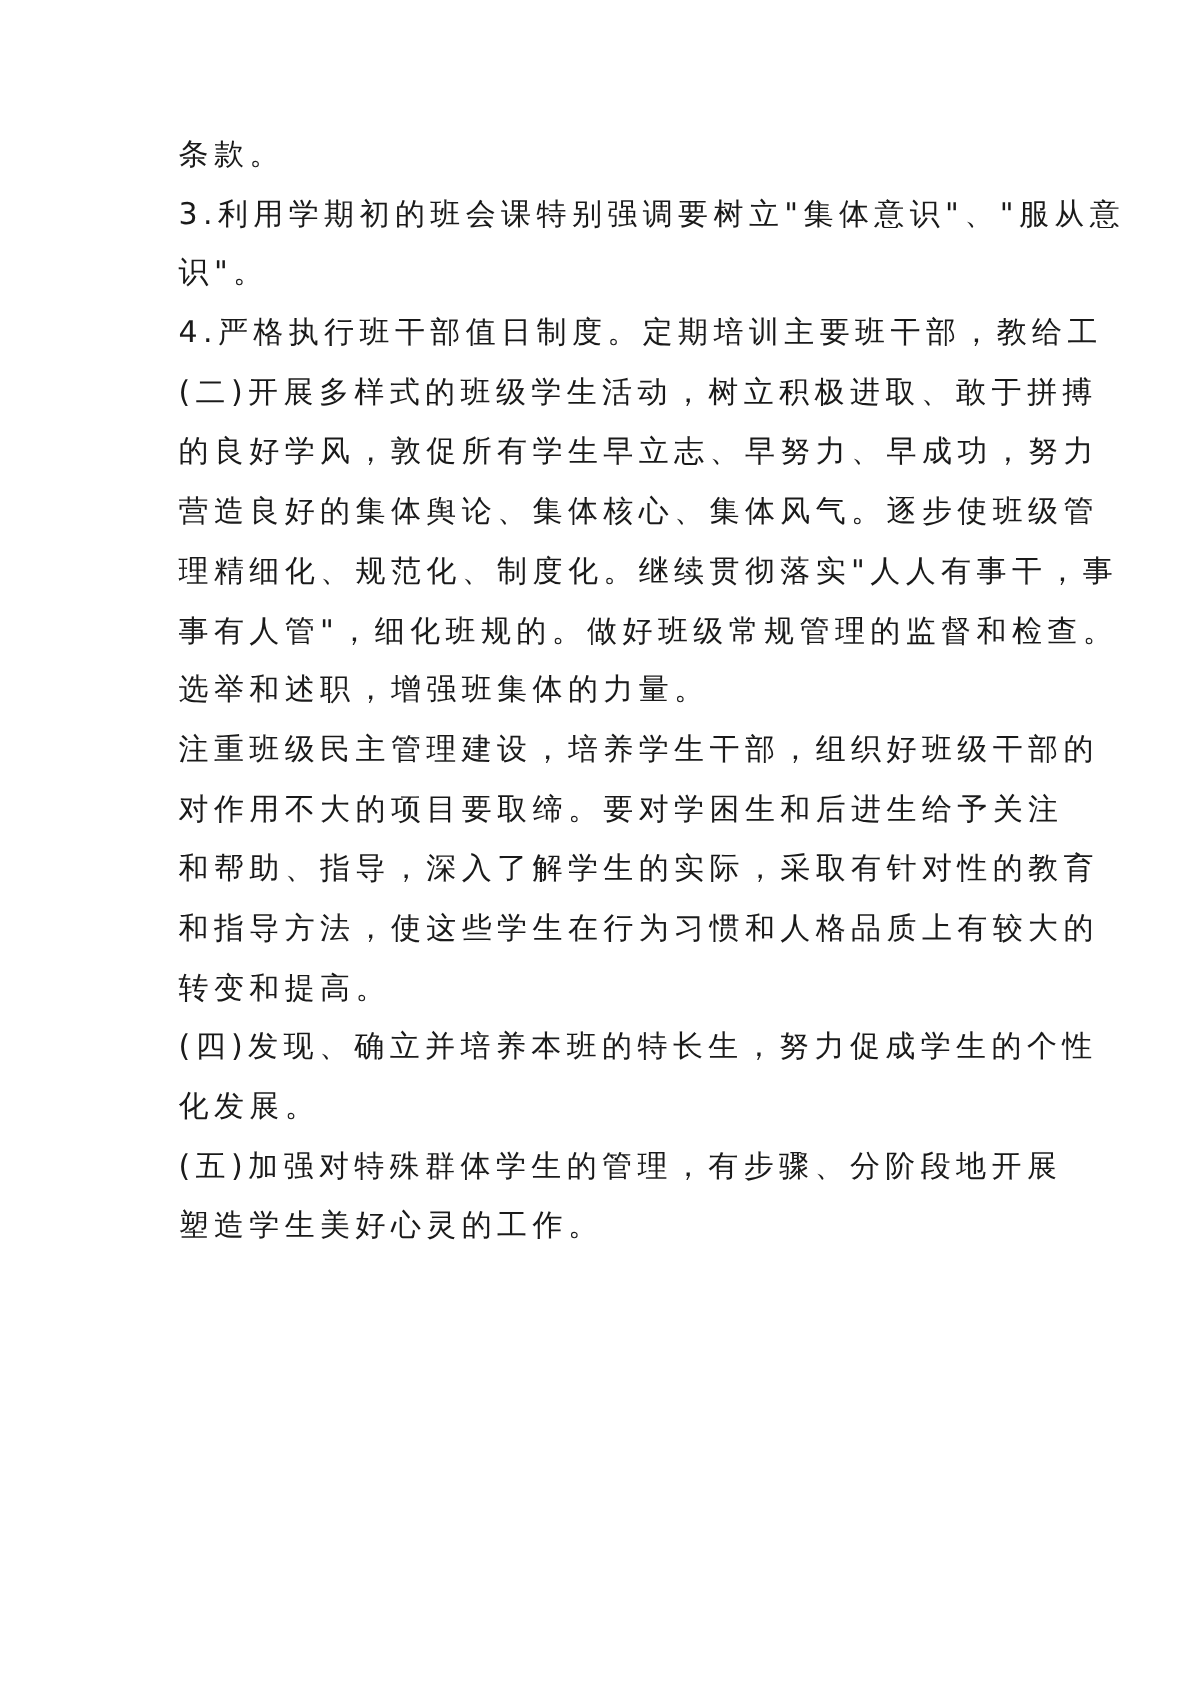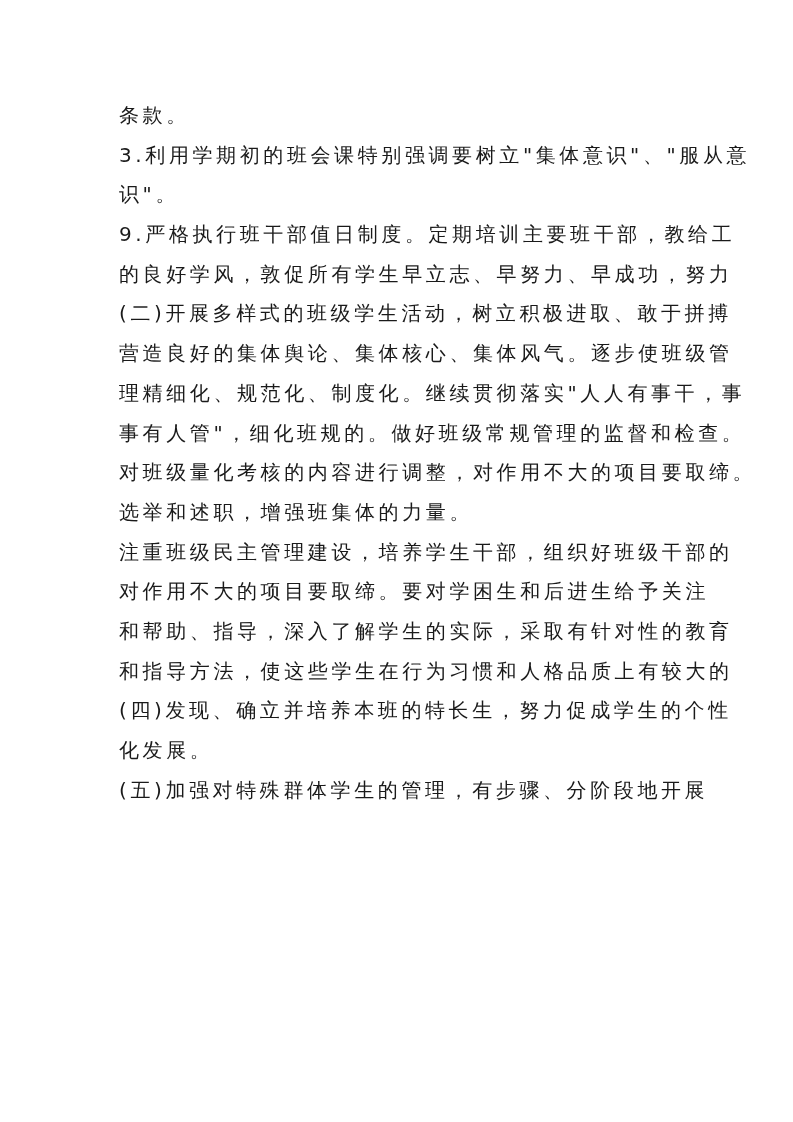--- a/index.html
+++ b/index.html
@@ -9,48 +9,49 @@
     }
     body {
       width: 793px;
       height: 1122px;
       position: relative;
       overflow: hidden;
     }
     .page {
       position: absolute;
       left: 119px;
-      top: 96px;
+      top: 83px;
       width: 570px;
     }
     .line {
       height: 39.7px;
       line-height: 39.7px;
       font-family: "DejaVu Sans", "Liberation Sans", sans-serif;
       font-size: 20px;
       color: #1a1a1a;
       letter-spacing: 3.6px;
       white-space: nowrap;
     }
   </style>
 </head>
 <body>
 
 <div class="page">
   <div class="line">条款。</div>
   <div class="line">3.利用学期初的班会课特别强调要树立"集体意识"、"服从意</div>
   <div class="line">识"。</div>
-  <div class="line">9.严格执行班干部值日制度。定期培训主要班干部，教给工</div>
+  <div class="line">4.严格执行班干部值日制度。定期培训主要班干部，教给工</div>
+  <div class="line">(二)开展多样式的班级学生活动，树立积极进取、敢于拼搏</div>
   <div class="line">的良好学风，敦促所有学生早立志、早努力、早成功，努力</div>
-  <div class="line">(二)开展多样式的班级学生活动，树立积极进取、敢于拼搏</div>
   <div class="line">营造良好的集体舆论、集体核心、集体风气。逐步使班级管</div>
   <div class="line">理精细化、规范化、制度化。继续贯彻落实"人人有事干，事</div>
   <div class="line">事有人管"，细化班规的。做好班级常规管理的监督和检查。</div>
-  <div class="line">对班级量化考核的内容进行调整，对作用不大的项目要取缔。</div>
   <div class="line">选举和述职，增强班集体的力量。</div>
   <div class="line">注重班级民主管理建设，培养学生干部，组织好班级干部的</div>
   <div class="line">对作用不大的项目要取缔。要对学困生和后进生给予关注</div>
   <div class="line">和帮助、指导，深入了解学生的实际，采取有针对性的教育</div>
   <div class="line">和指导方法，使这些学生在行为习惯和人格品质上有较大的</div>
+  <div class="line">转变和提高。</div>
   <div class="line">(四)发现、确立并培养本班的特长生，努力促成学生的个性</div>
   <div class="line">化发展。</div>
   <div class="line">(五)加强对特殊群体学生的管理，有步骤、分阶段地开展</div>
+  <div class="line">塑造学生美好心灵的工作。</div>
 </div>
 
 </body></html>

